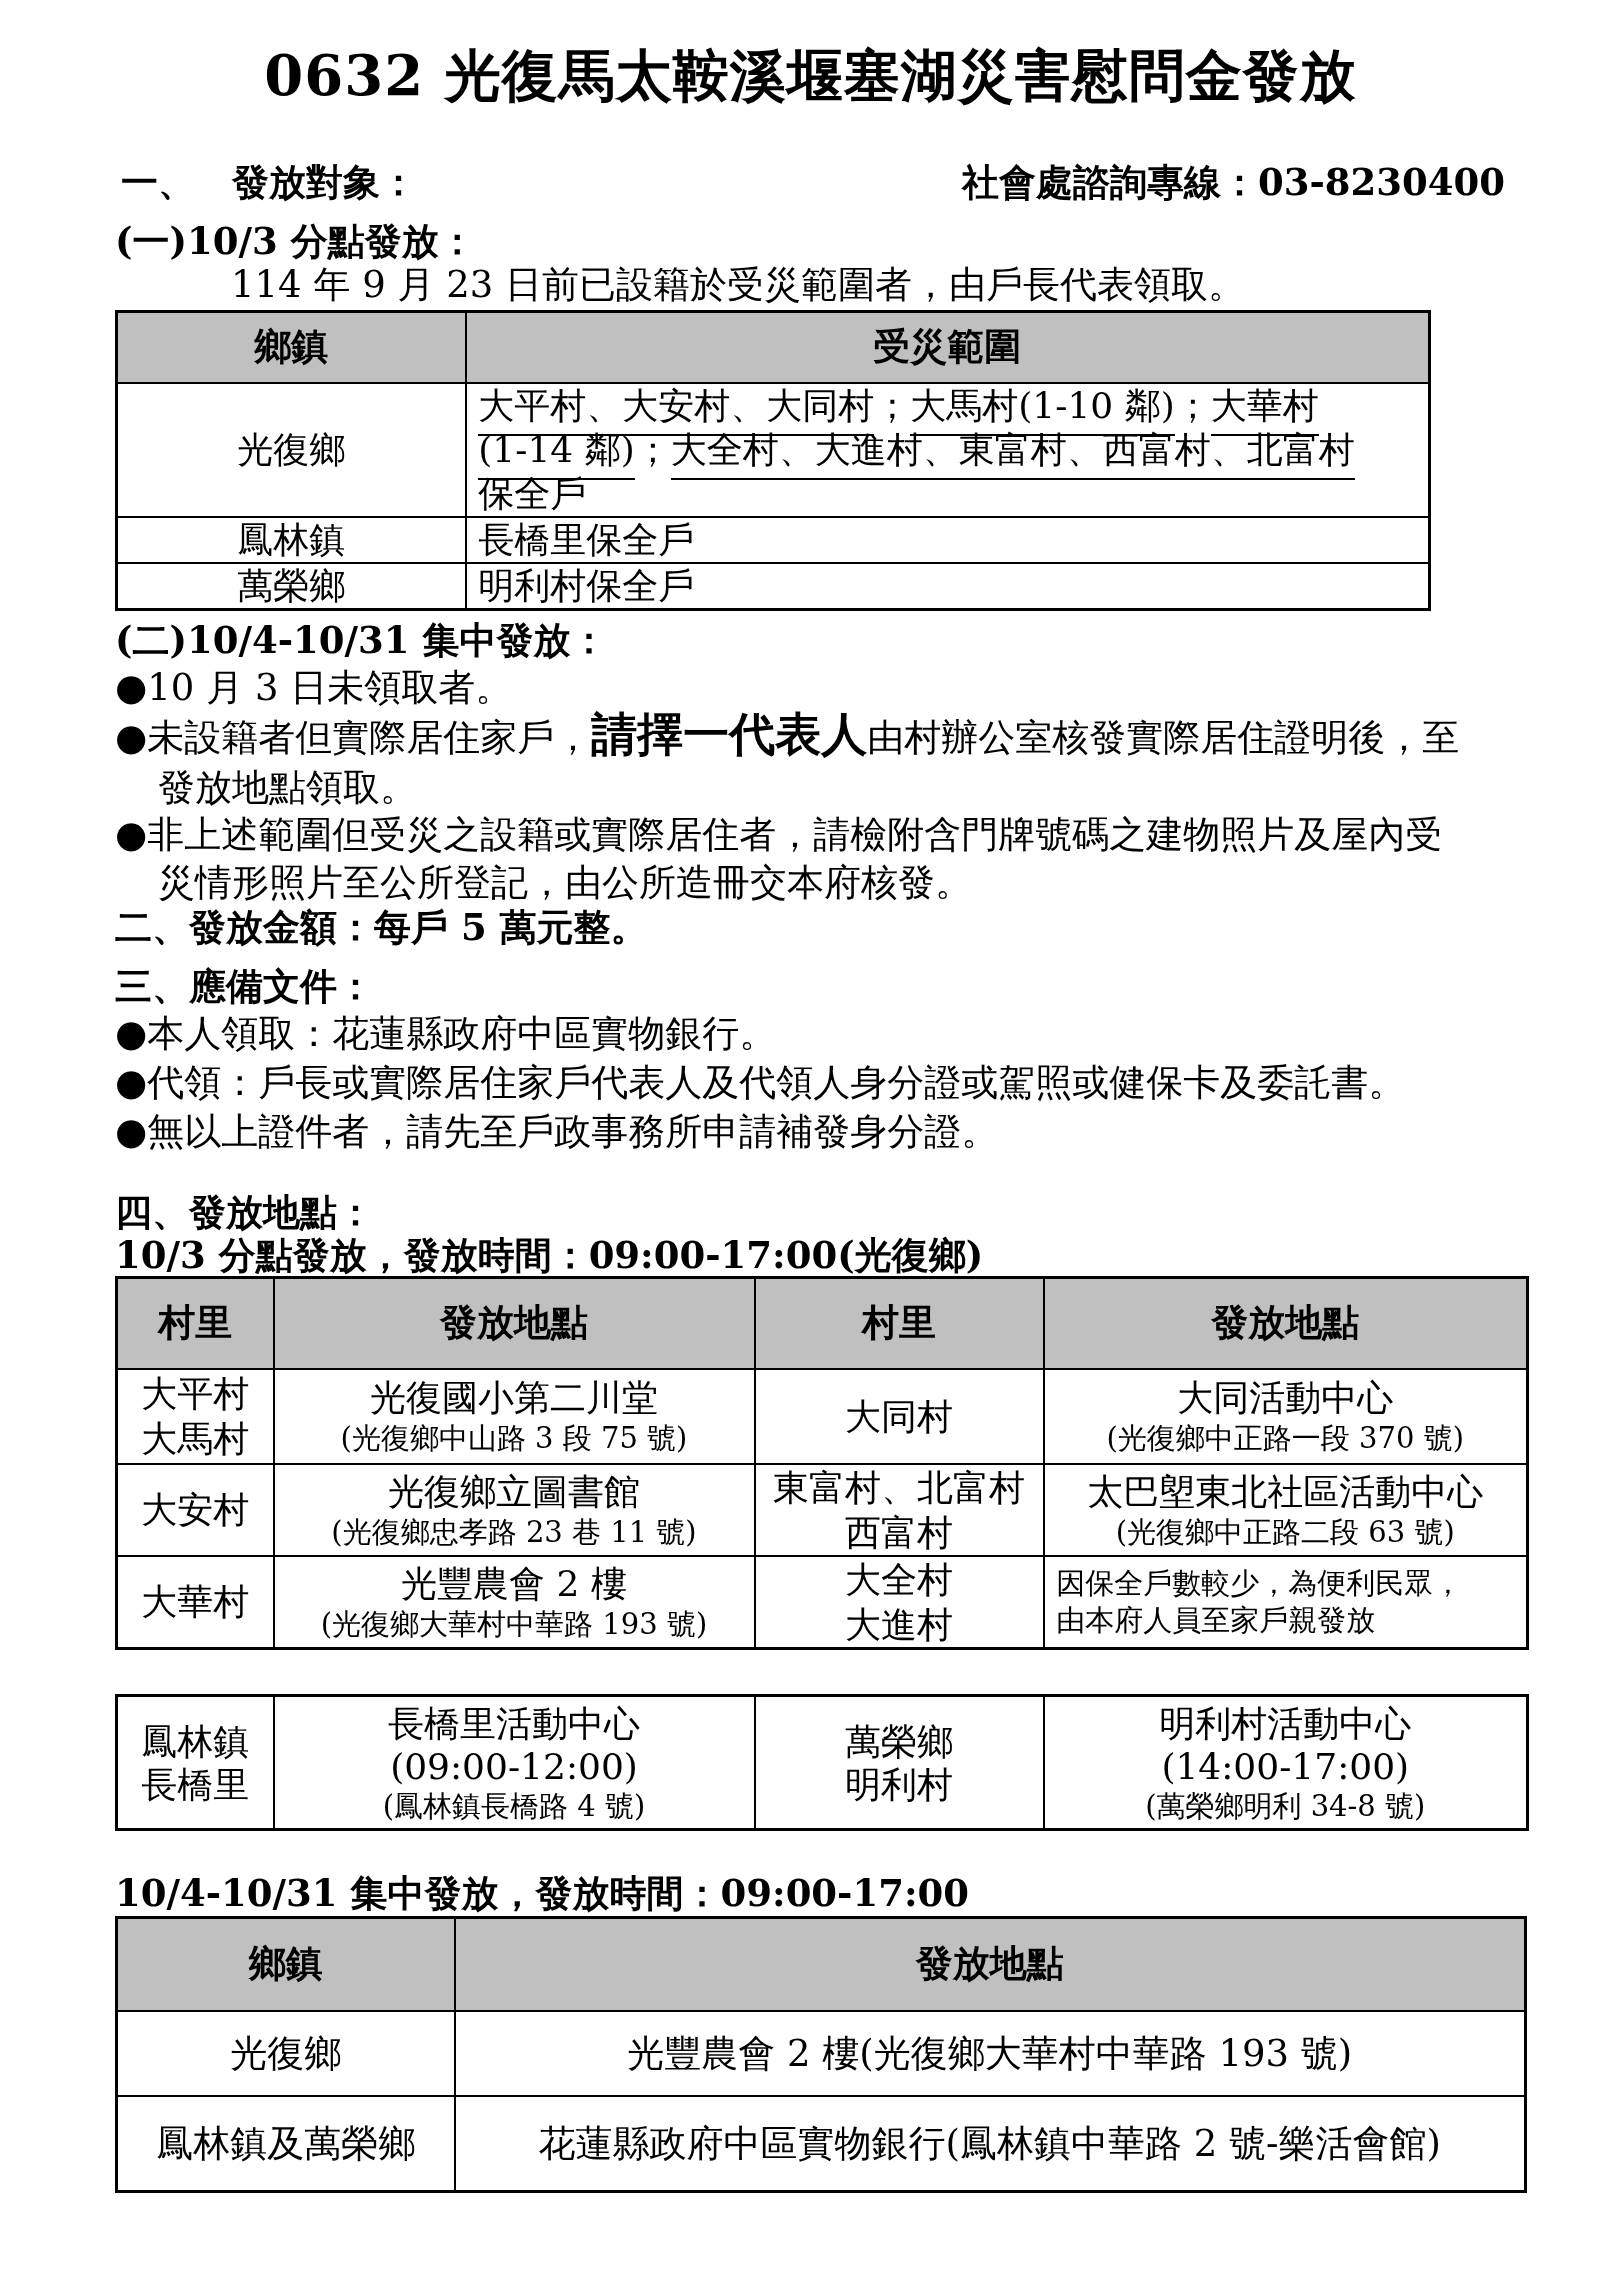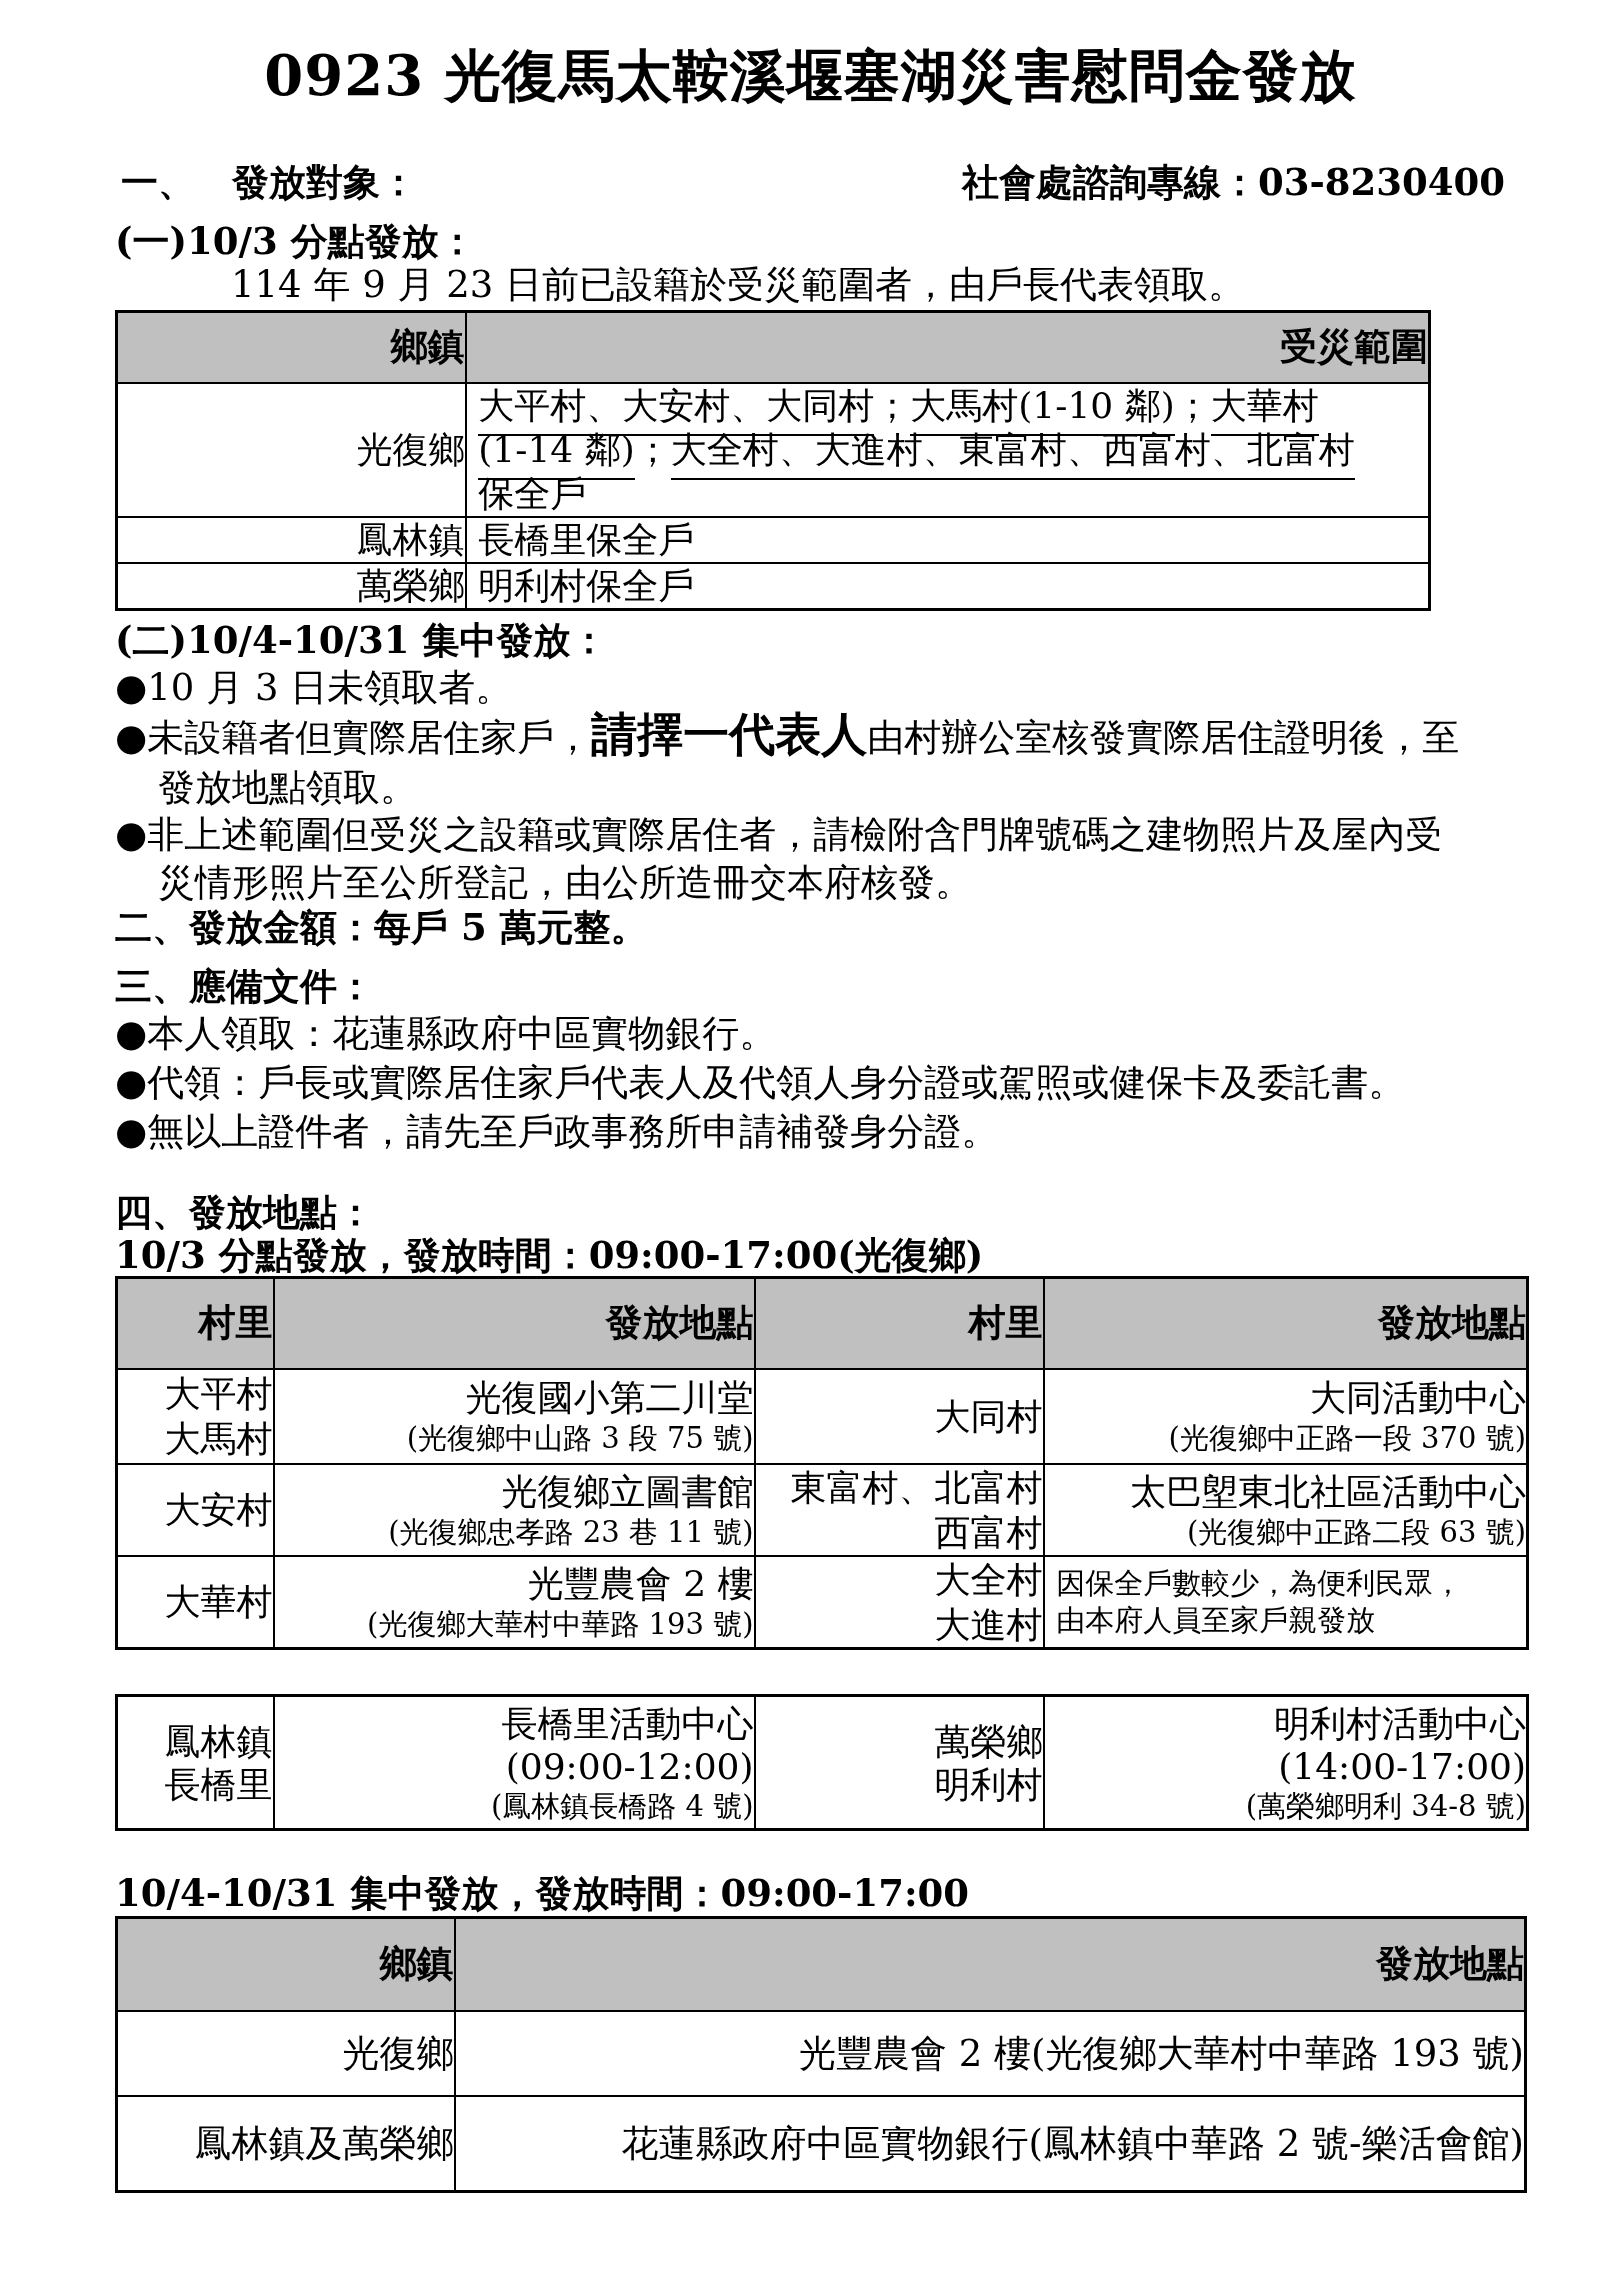--- a/index.html
+++ b/index.html
@@ -15,21 +15,21 @@
     position:absolute;top:39px;left:0;width:100%;text-align:center;
     font-size:56px;font-weight:bold;letter-spacing:1px;
   }
   .row2{
     position:absolute;top:159px;left:121px;width:1384px;
     display:flex;justify-content:space-between;font-size:37px;line-height:47px;white-space:nowrap;
   }
   span.u{border-bottom:2.9px solid #000;padding-bottom:8px;}
 
   table{position:absolute;border-collapse:collapse;table-layout:fixed;border:3.9px solid #000;}
-  th,td{border:2px solid #000;text-align:right;vertical-align:middle;padding:0;overflow:hidden;}
+  th,td{border:2px solid #000;text-align:center;vertical-align:middle;padding:0;overflow:hidden;}
   th{background:#c0c0c0;font-size:37px;font-weight:bold;}
   td{font-size:36px;}
   .ln{line-height:45px;white-space:nowrap;}
   .ln.small{font-size:29px;line-height:37px;}
   td.al{text-align:left;padding-left:11.8px;}
 
   #table1{left:115px;top:310px;width:1313px;}
   #table1 tbody tr:nth-child(1){height:71px;}
   #table1 tbody tr:nth-child(2){height:133px;}
   #table1 tbody tr:nth-child(3){height:44px;}
@@ -69,21 +69,21 @@
   #l-d3{top:1108px;left:115px;text-align:right;}
   #l-loc{top:1189px;left:115px;}
   #l-sched1{top:1232px;left:115px;}
   #l-sched2{top:1870px;left:115px;}
 </style>
 </head>
 <body>
 
 <div class="page">
 
-  <div class="title">0923 光復馬太鞍溪堰塞湖災害慰問金發放</div>
+  <div class="title">0632 光復馬太鞍溪堰塞湖災害慰問金發放</div>
 
   <div class="row2">
     <span class="b">一、　發放對象：</span>
     <span class="b">社會處諮詢專線：03-8230400</span>
   </div>
 
   <div class="line b" id="l-sub-a">(一)10/3 分點發放：</div>
   <div class="line" id="l-note-a">114 年 9 月 23 日前已設籍於受災範圍者，由戶長代表領取。</div>
 
   <table id="table1">

